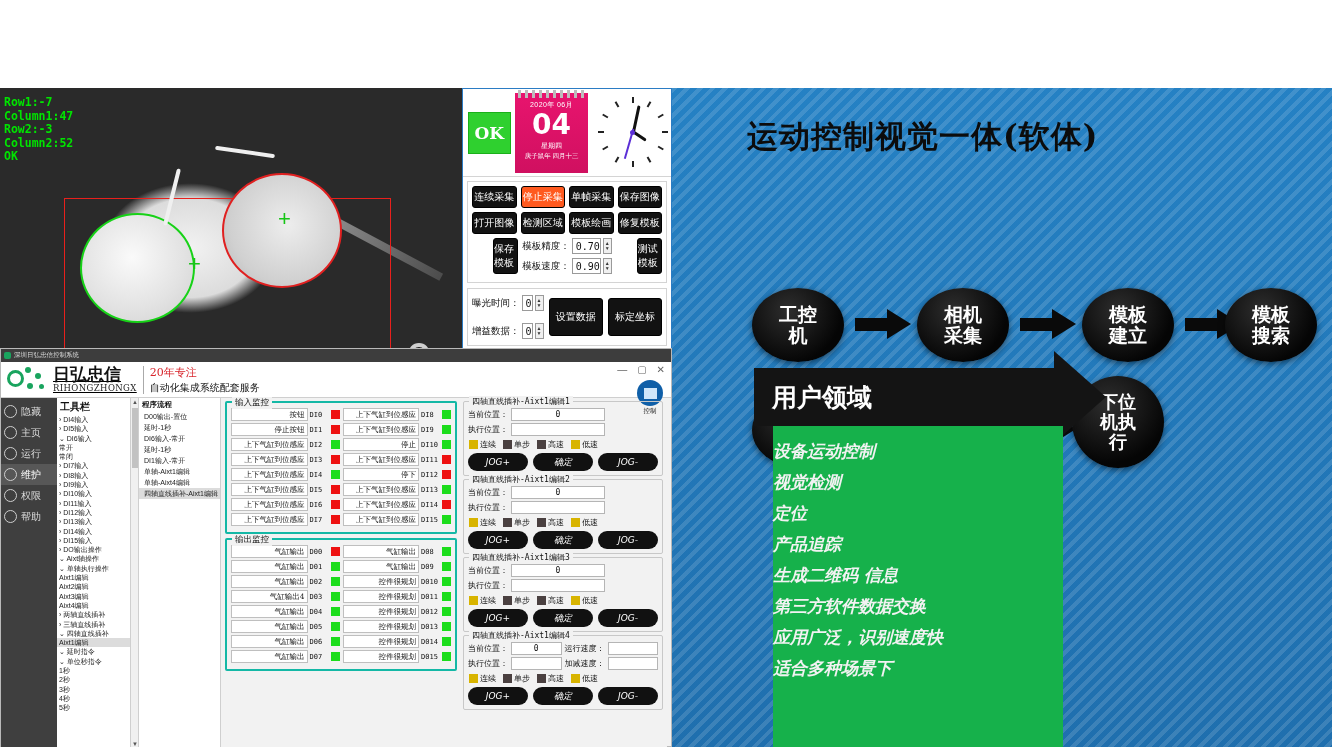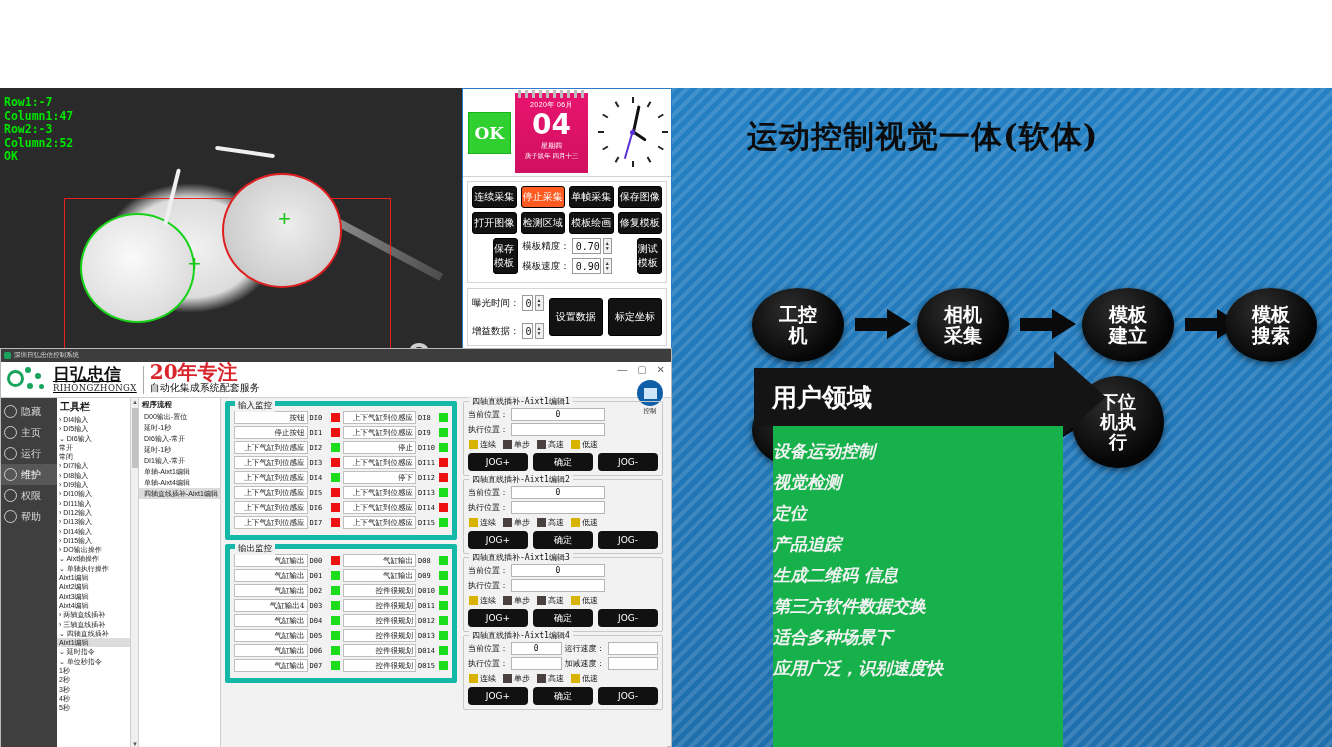--- a/index.html
+++ b/index.html
@@ -141,21 +141,21 @@
   .app-brand { height:36px; background:#fff; display:flex; align-items:center;
     border-bottom:1px solid #cfcfcf; position:relative; }
   .brand-mark { width:44px; height:32px; margin-left:4px; position:relative; }
   .brand-mark .dotc { position:absolute; border-radius:50%; background:#19a45e; }
   .brand-txt { margin-left:4px;text-decoration:underline; }
   .brand-cn { font-size:17px; font-weight:bold; color:#111; font-family:"DejaVu Serif",serif;
     line-height:17px; }
   .brand-en { font-size:8.5px; color:#222; letter-spacing:.4px;
     font-family:"DejaVu Serif",serif; }
   .brand-div { width:1px; height:28px; background:#aaa; margin:0 6px; }
-  .brand-20 { font-size:20px; color:#d8252c; font-weight:bold; font-family:"DejaVu Serif",serif;
+  .brand-20 { font-size:11px; color:#d8252c; font-weight:normal; font-family:"DejaVu Serif",serif;
     line-height:17px; }
   .brand-sub { font-size:10px; color:#111; font-family:"DejaVu Serif",serif; }
   .win-ctl { position:absolute; right:6px; top:2px; display:flex; gap:10px;
     font-size:10px; color:#666; }
   .ctl-circle { position:absolute; right:8px; top:18px; width:26px; height:26px;
     border-radius:50%; background:#0f5fa8; display:flex; align-items:center;
     justify-content:center; }
   .ctl-circle i { width:13px; height:11px; background:#cfe6fa; display:block; }
   .ctl-label { position:absolute; right:8px; top:45px; width:26px; text-align:center;
     font-size:6.5px; color:#111; }
@@ -178,21 +178,21 @@
   .tw .thumb { position:absolute; top:10px; left:1px; width:6px; height:60px; background:#c2c2c2; }
   .tw .ar { position:absolute; left:1px; font-size:6px; color:#555; }
 
   .flow { width:82px; background:#fff; border-right:1px solid #cfcfcf; }
   .flow-hd { font-size:7.5px; padding:2px 2px 1px 3px; color:#111; font-weight:bold; }
   .flow-row { font-size:7px; color:#1a1a1a; line-height:11px; padding-left:5px;
     white-space:nowrap; }
   .flow-row.sel { background:#dcdcdc; }
 
   .center { width:240px; background:#f2f2f2; padding:3px 4px; }
-  .grp { border:5px solid #14b8a6; margin-bottom:4px; padding:5px 4px 4px 4px;
+  .grp { border:2px solid #14b8a6; margin-bottom:4px; padding:5px 4px 4px 4px;
     position:relative; border-radius:2px; }
   .grp-lg { position:absolute; left:5px; top:-6px; background:#f2f2f2; padding:0 3px;
     font-size:8.5px; color:#111; }
   .io-row { display:flex; gap:3px; margin-bottom:2px; align-items:center; }
   .io-cell { display:flex; align-items:center; gap:2px; flex:1; }
   .io-name { flex:1; height:13px; border:1px solid #bfbfbf; background:#fff; font-size:7.5px;
     text-align:right; padding-right:2px; line-height:12px; color:#111;
     font-family:"DejaVu Serif",serif; overflow:hidden; white-space:nowrap; }
   .io-id { font-size:7px; color:#111; width:19px; text-align:left;
     font-family:"DejaVu Sans Mono",monospace; }
@@ -210,22 +210,22 @@
   .ax-in { height:13px; border:1px solid #b5b5b5; background:#fff; font-size:8px;
     text-align:center; line-height:12px; color:#111;
     font-family:"DejaVu Sans Mono",monospace; }
   .ax-chk { display:flex; align-items:center; gap:7px; margin:3px 0 3px 1px; }
   .chk { display:flex; align-items:center; gap:2px; font-size:8px; color:#111; }
   .chk i { width:9px; height:9px; display:inline-block; }
   .chk i.y { background:#d8b400; }
   .chk i.n { background:#4a4040; }
   .ax-btns { display:flex; gap:5px; }
   .jbtn { flex:1; height:18px; background:#111; color:#fff; font-size:9px;
-    display:flex; align-items:center; justify-content:center; border-radius:4px;
-    font-family:"DejaVu Sans",sans-serif; }
+    display:flex; align-items:center; justify-content:center; border-radius:9px;
+    font-family:"DejaVu Sans",sans-serif;font-style:italic; }
 </style>
 </head>
 <body>
 
 <div id="root">
 
 
   <div class="vision-img">
     <div class="streak"></div>
     <div class="roi"></div>
@@ -384,22 +384,22 @@
     <span>用户领域</span>
   </div>
 
   <div class="green-box">
     <div>设备运动控制</div>
     <div>视觉检测</div>
     <div>定位</div>
     <div>产品追踪</div>
     <div>生成二维码 信息</div>
     <div>第三方软件数据交换</div>
+    <div>应用广泛，识别速度快</div>
     <div>适合多种场景下</div>
-    <div>应用广泛，识别速度快</div>
   </div>
 
   <div class="app">
     <div class="app-tbar">
       <span class="tb-logo"></span>
       <span>深圳日弘忠信控制系统</span>
     </div>
 
     <div class="app-brand">
       <div class="brand-mark">

